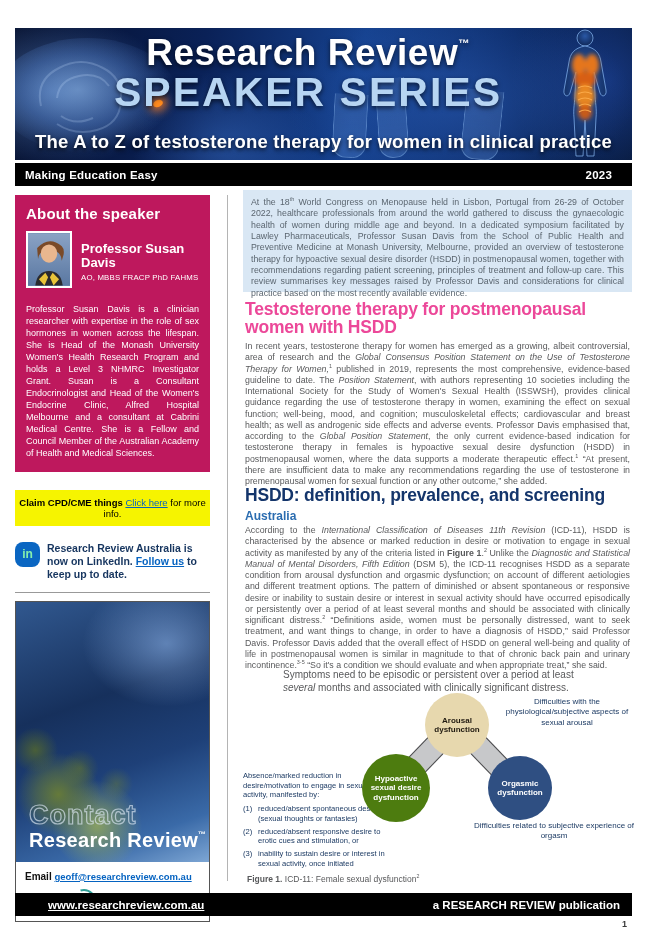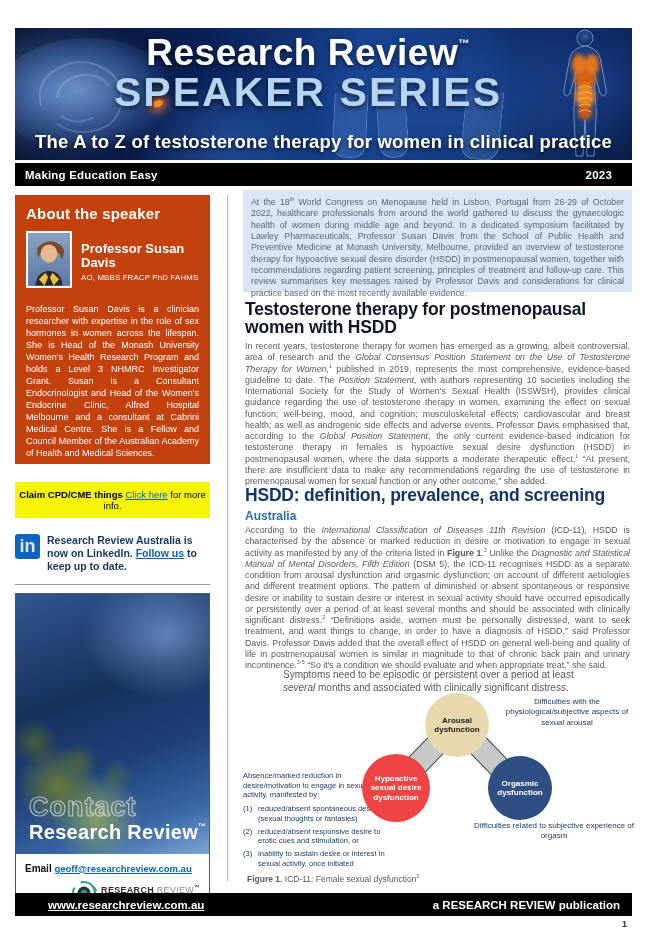--- a/index.html
+++ b/index.html
@@ -42,37 +42,37 @@
     padding:0 20px 0 10px; font-size:11.5px; font-weight:bold; letter-spacing:0.2px; }
   .footer { position:absolute; left:15px; top:893px; width:617px; height:23px; background:#000;
     color:#fff; display:flex; justify-content:space-between; align-items:center;
     padding:0 12px 0 33px; font-size:11.5px; font-weight:bold; }
   .footer .url { color:#fff; text-decoration:underline; cursor:pointer; }
   .pagenum { position:absolute; right:20px; top:919px; font-size:9px; font-weight:bold; color:#3a3a3a; }
 
   
   .sidebar { position:absolute; left:15px; top:195px; width:195px; }
   .vdivider { position:absolute; left:227px; top:195px; width:1px; height:686px; background:#b4b4b4; }
-  .about-box { background:#c2410c; color:#fff; padding:10px 11px 4px; min-height:216px; }
+  .about-box { background:#be185d; color:#fff; padding:10px 11px 12px; min-height:216px; }
   .about-heading { font-size:15px; font-weight:bold; margin-bottom:9px; letter-spacing:0.2px; }
   .speaker-row { display:flex; gap:9px; margin-bottom:16px; }
   .speaker-photo { width:46px; height:57px; border:2px solid #fff; flex:none; background:#6b86b0; }
   .speaker-meta { padding-top:11px; }
   .speaker-name { font-size:13px; font-weight:bold; line-height:1.1; }
   .speaker-creds { font-size:7.8px; margin-top:2px; letter-spacing:0.2px; }
   .bio { font-size:9px; line-height:1.33; text-align:justify; }
 
   .cpd-banner { margin-top:18px; background:#f6f400; padding:7px 4px; text-align:center;
     font-size:9.5px; color:#000; }
   .cpd-banner .bold { font-weight:bold; }
   .link { color:#0563c1; text-decoration:underline; cursor:pointer; }
 
   .linkedin-row { margin-top:16px; display:flex; gap:7px; align-items:flex-start; }
-  .in-icon { width:25px; height:25px; background:#0a66c2; border-radius:3px; color:#e5e5e5;
-    font-weight:bold; font-size:18px; display:flex; align-items:center; justify-content:center; flex:none; cursor:pointer; }
+  .in-icon { width:25px; height:25px; background:#0a66c2; border-radius:8px; color:#86efac;
+    font-weight:bold; font-size:12px; display:flex; align-items:center; justify-content:center; flex:none; cursor:pointer; }
   .linkedin-text { font-size:10.5px; font-weight:bold; color:#16355f; line-height:1.25; }
 
   .sidebar-divider { margin-top:11px; border-top:1px solid #999; }
 
   .contact-box { margin-top:8px; border:1px solid #555; width:195px; }
   .contact-img { position:relative; height:260px; overflow:hidden;
     background:
       radial-gradient(circle at 22% 74%, rgba(105,125,55,0.95) 0%, rgba(105,125,55,0.5) 9%, transparent 17%),
       radial-gradient(circle at 10% 57%, rgba(85,105,45,0.8) 0%, transparent 10%),
       radial-gradient(circle at 42% 86%, rgba(150,170,90,0.85) 0%, transparent 18%),
@@ -92,36 +92,36 @@
   .rr-logo-row { display:flex; justify-content:flex-end; align-items:center; gap:4px; margin-top:6px; }
   .rr-logo-text .l1 { font-size:9px; letter-spacing:0.3px; white-space:nowrap; }
   .rr-logo-text .l1 .strong { font-weight:bold; color:#2b2b2b; }
   .rr-logo-text .l1 .light { color:#8a8a8a; }
   .rr-logo-text .l2 { font-size:4.6px; color:#2e9e97; white-space:nowrap; }
 
   
   .content { position:absolute; left:243px; top:190px; width:389px; height:700px; }
   .intro-box { position:absolute; left:0; top:0; width:389px; height:102px; background:#d9e7f4;
     padding:7px 8px; font-size:8.8px; line-height:1.29; color:#5b6670; text-align:justify; }
-  .h1a { position:absolute; left:2px; top:110px; width:385px; color:#0f172a; font-size:17.5px;
+  .h1a { position:absolute; left:2px; top:110px; width:385px; color:#ec4899; font-size:17.5px;
     font-weight:bold; line-height:1.03; letter-spacing:-0.2px; }
   .body1 { position:absolute; left:2px; top:151px; width:385px; font-size:8.8px; line-height:1.28;
     color:#58595b; text-align:justify; }
   .h2a { position:absolute; left:2px; top:295px; width:385px; color:#14356b; font-size:17.5px;
     font-weight:bold; letter-spacing:-0.2px; }
   .h3a { position:absolute; left:2px; top:319px; color:#2a6cb0; font-size:12px; font-weight:bold; }
   .body2 { position:absolute; left:2px; top:335px; width:385px; font-size:8.8px; line-height:1.28;
     color:#58595b; text-align:justify; }
   .fig-note { position:absolute; left:16px; top:478px; width:300px; font-size:10px; line-height:1.3; color:#58595b;margin-left:24px; }
 
   .diagram { position:absolute; left:0; top:503px; width:389px; height:176px; }
   .node { position:absolute; border-radius:50%; display:flex; align-items:center; justify-content:center;
     text-align:center; font-weight:bold; font-size:8px; line-height:1.15; z-index:2; padding:5px; }
   .node-arousal { left:182px; top:0; width:64px; height:64px; background:#e7d8ae; color:#201a10; }
-  .node-hsdd { left:119px; top:61px; width:68px; height:68px; background:#ef4444; color:#fff; }
+  .node-hsdd { left:119px; top:61px; width:68px; height:68px; background:#4d7c0f; color:#fff; }
   .node-orgasmic { left:245px; top:63px; width:64px; height:64px; background:#2f4f82; color:#fff; }
   .connector { position:absolute; width:100px; height:23px; background:#c7c8ca;
     border-top:1.5px solid #4a4a4c; border-bottom:1.5px solid #4a4a4c; z-index:1; }
   .conn-left { left:132px; top:52px; transform:rotate(-46deg); }
   .conn-right { left:196px; top:52px; transform:rotate(46deg); }
   .diag-left { position:absolute; left:0; top:78px; width:152px; color:#16355f; font-size:7.6px; line-height:1.28; }
   .diag-left .intro { margin-bottom:4px; }
   .diag-item { display:flex; margin-bottom:3px; }
   .diag-item .num { width:15px; flex:none; }
   .annot { position:absolute; color:#16355f; font-size:8px; line-height:1.3; text-align:center; }

